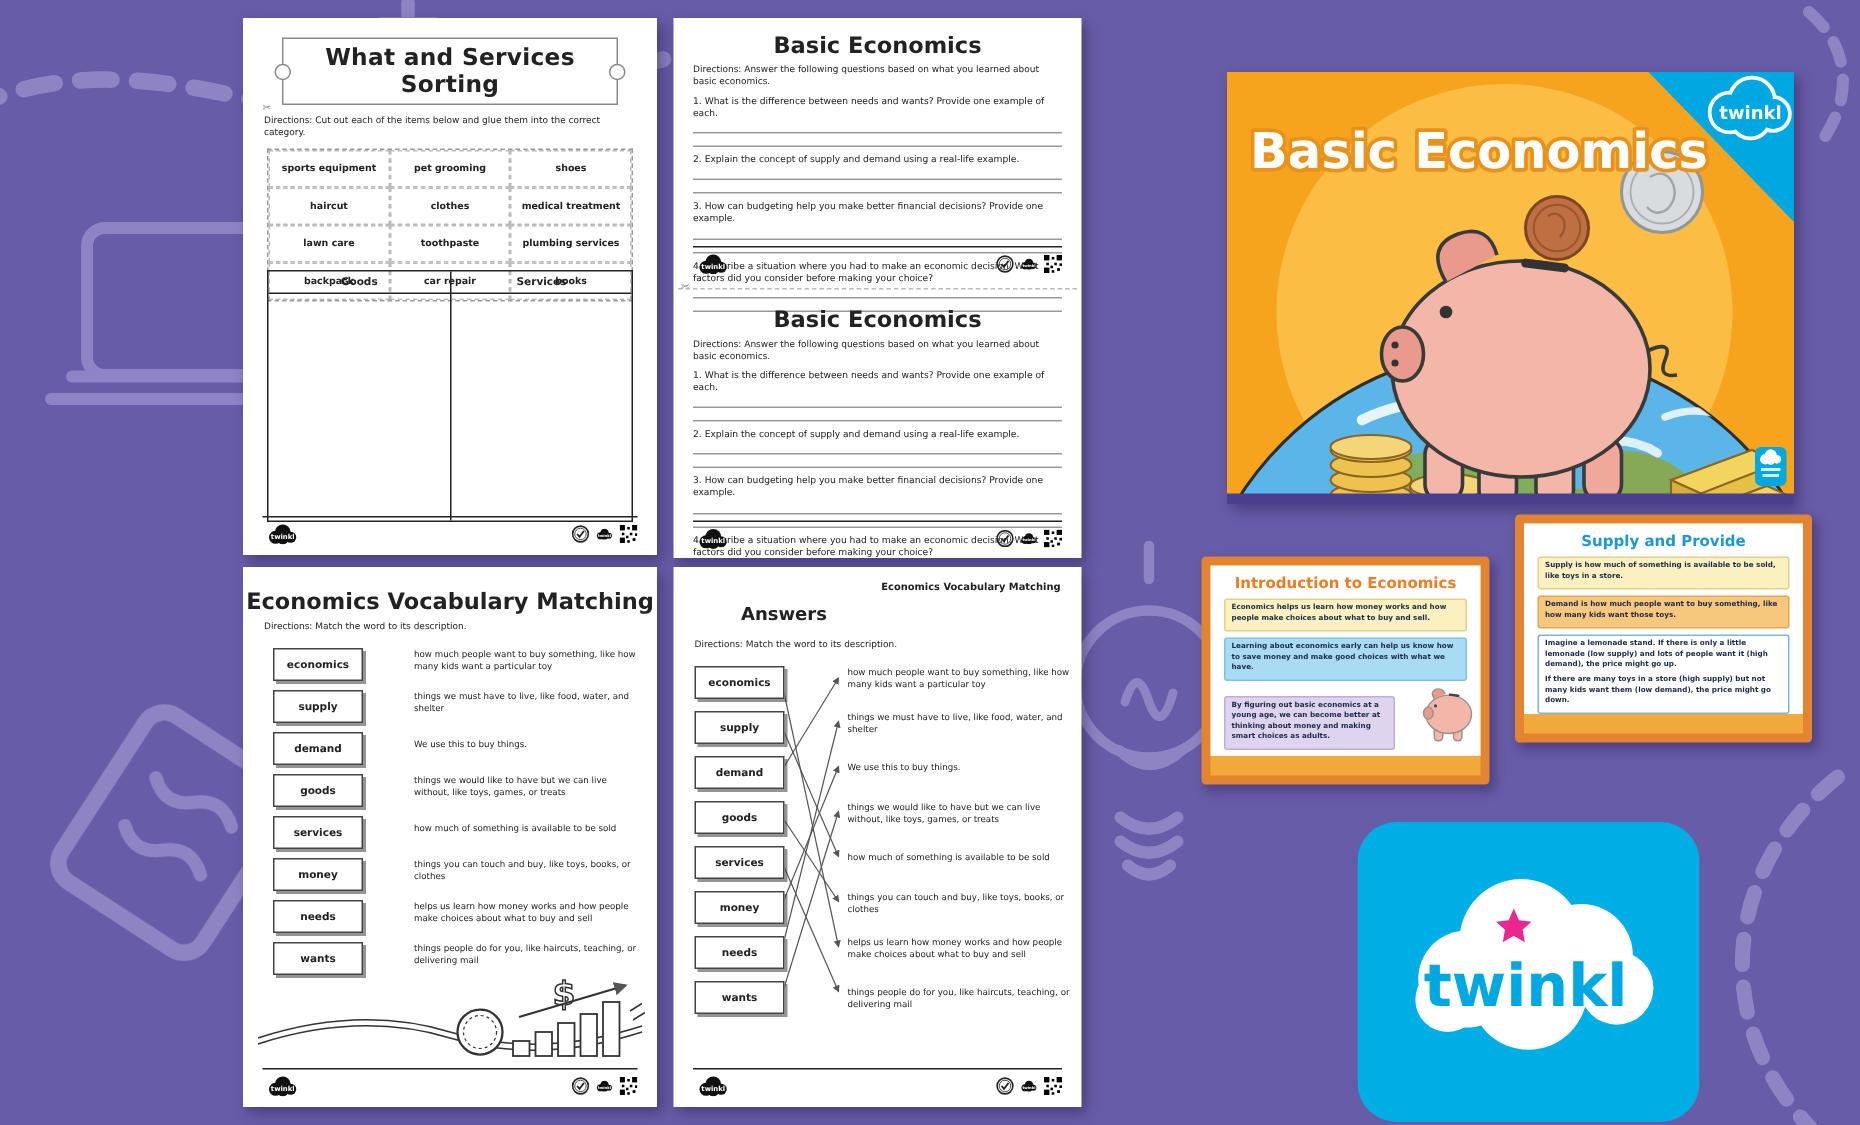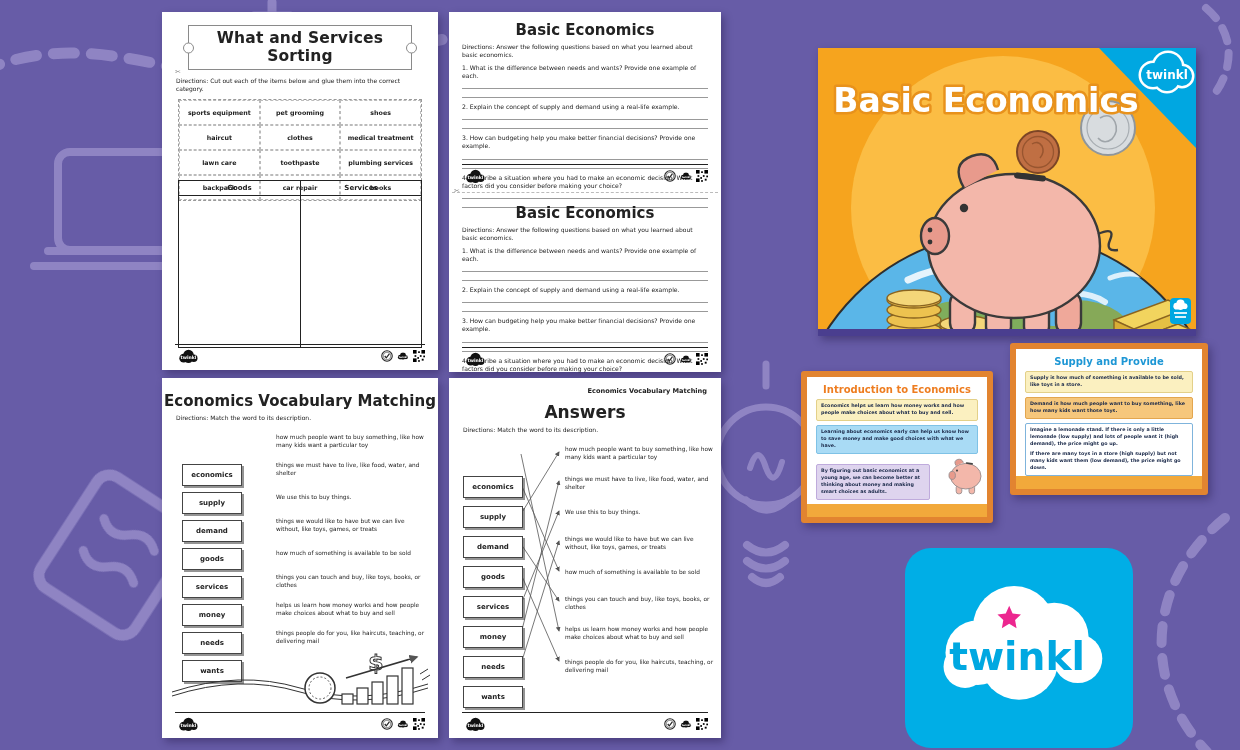--- a/index.html
+++ b/index.html
@@ -44,25 +44,25 @@
   .qtitle{margin:9px 0 0;text-align:center;font-size:15px;font-weight:bold;}
   .halfq .dir{margin:4px 13px 0;}
   .qblock{margin:5px 13px 0;}
   .q{margin:0;font-size:6.1px;line-height:1.35;}
   .wline{height:8px;border-bottom:.8px solid #999;}
   .cutline{position:absolute;left:3px;right:3px;top:180px;border-top:1px dashed #bbb;}
   .cutline .scis{top:-5px;left:2px;}
   
   .mtitle{margin:14px 0 0;text-align:center;font-size:15px;font-weight:bold;}
   .anshead{position:absolute;top:9px;right:14px;font-size:6.6px;font-weight:bold;}
-  .anstitle{position:absolute;top:24px;left:0;right:0;text-align:center;font-size:17px;font-weight:bold;margin:0;}
+  .anstitle{position:absolute;top:24px;left:0;right:0;font-size:12px;font-weight:bold;margin:0;padding-left:45px;}
   .dirm{position:absolute;left:14px;margin:0;}
   .wordbox{position:absolute;width:58px;height:20px;border:1px solid #444;background:#fff;
     box-shadow:2px 2px 0 rgba(60,60,60,.55);display:flex;align-items:center;justify-content:center;
-    font-size:7px;font-weight:bold;margin-top:32px;}
+    font-size:7px;font-weight:bold;}
   .descitem{position:absolute;width:150px;font-size:5.8px;line-height:1.4;}
   .mlines{position:absolute;inset:0;width:100%;height:100%;}
   .growth{position:absolute;left:8px;bottom:32px;width:260px;height:54px;}
   
   .slide{position:absolute;border:6px solid #E28430;border-radius:3px;z-index:1;
          background:radial-gradient(circle at 12% 108%, #E8C84E 0 9px, transparent 9px),
                     radial-gradient(circle at 42% 115%, #5BA8D6 0 16px, transparent 16px),
                     radial-gradient(circle at 68% 108%, #7FAE5C 0 11px, transparent 11px),
                     radial-gradient(circle at 90% 112%, #E8C84E 0 10px, transparent 10px),
                     #F2A93B;

